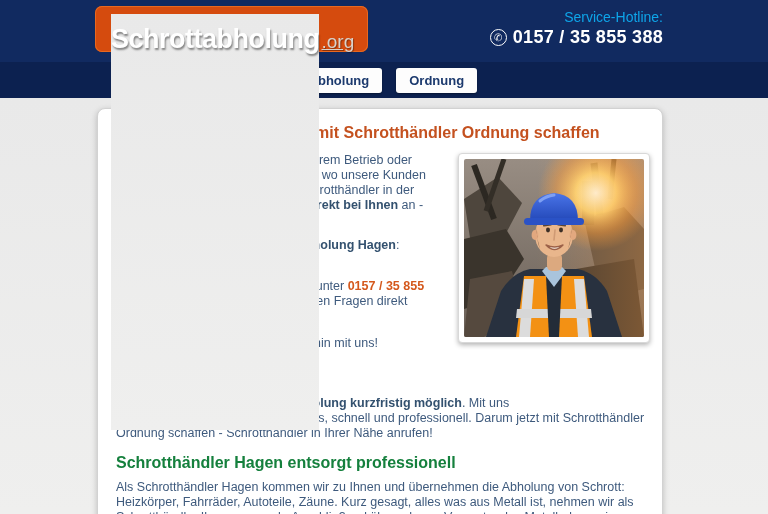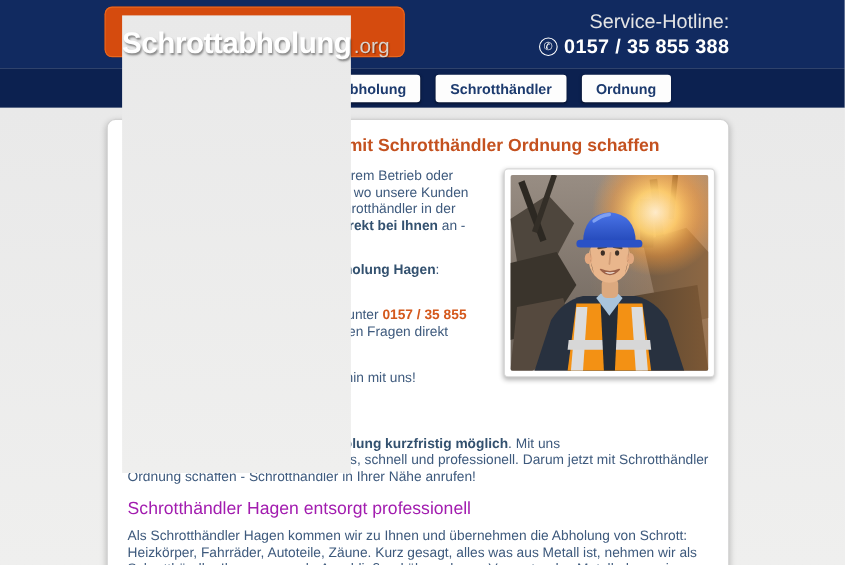--- a/index.html
+++ b/index.html
@@ -6,43 +6,43 @@
   html,body { width:768px; height:514px; overflow:hidden; }
   body { font-family:"Liberation Sans", sans-serif; background:#ececec; position:relative; }
 
   
   .header { height:62px; background:#112a60; position:relative; }
   .logo { position:absolute; left:95px; top:6px; height:46px; display:inline-flex; align-items:baseline;
           background:#d54b0e; border-radius:7px; padding:8px 14px 8px 16px;
           box-shadow:inset 0 0 0 1px #e8681f; cursor:pointer; }
   .logo .main { color:#ffffff; font-weight:bold; font-size:27px; letter-spacing:-0.5px;
                 text-shadow:1px 2px 2px rgba(0,0,0,.45); line-height:30px; }
-  .logo .suffix { color:#d8d2cc; font-size:19px; margin-left:2px; text-shadow:1px 1px 1px rgba(0,0,0,.35); }
+  .logo .suffix { color:#d8d2cc; font-size:19px; margin-left:2px; text-shadow:1px 1px 1px rgba(0,0,0,.35);text-decoration:underline; }
   .hotline { position:absolute; right:105px; top:9px; text-align:right; color:#fff; }
-  .hotline-label { font-size:18px; color:#e5e5e5; }
+  .hotline-label { font-size:14px; color:#0ea5e9; }
   .hotline-row { display:flex; align-items:center; justify-content:flex-end; gap:6px; margin-top:2px; }
   .phone-badge { width:17px; height:17px; border:1.6px solid #fff; border-radius:50%;
                  display:inline-flex; align-items:center; justify-content:center;
                  font-size:10px; color:#fff; line-height:1; }
   .hotline-number { font-size:18px; font-weight:bold; letter-spacing:0.3px; }
 
   
   .nav { height:36px; background:#0c2150; display:flex; align-items:center; gap:14px; padding-left:153px; }
   .nav-btn { background:#fdfdfd; color:#1c3a6e; font-family:"Liberation Sans",sans-serif;
              font-size:13px; font-weight:bold; border:none; border-radius:3px;
              padding:5px 13px; height:25px; cursor:pointer; box-shadow:0 1px 2px rgba(0,0,0,.35); }
 
   
   .main { height:416px; background:linear-gradient(180deg,#e9e9e9,#efefee); padding-top:10px; }
   .card { width:566px; margin-left:97px; background:#ffffff; border:1px solid #d2d2d2;
           border-radius:8px; box-shadow:0 2px 6px rgba(0,0,0,.22);
           padding:15px 12px 40px 18px; min-height:460px; }
 
   h1.title { font-size:16px; font-weight:bold; color:#c4511f; margin:0 0 11px; }
-  h2.title { font-size:16px; font-weight:normal; color:#a21caf; margin:13px 0 8px; }
+  h2.title { font-size:16px; font-weight:bold; color:#15803d; margin:13px 0 8px; }
 
   .content-row { display:flex; }
   .col-text { width:332px; margin-right:12px; }
   .body-text { font-size:12.5px; line-height:15px; color:#3e5a7d; }
   .body-text b, .lead b { color:#33516f; }
   .para { margin-bottom:10px; }
   .phone-link { color:#d4581c; font-weight:bold; cursor:pointer; text-decoration:none; }
 
   .photo-frame { width:192px; height:190px; background:#fff; border:1px solid #d8d8d8; border-radius:4px;
                  padding:5px; box-shadow:0 2px 5px rgba(0,0,0,.30); align-self:flex-start; }
@@ -66,21 +66,20 @@
     <div class="hotline-row">
       <span class="phone-badge">✆</span>
       <span class="hotline-number">0157 / 35 855 388</span>
     </div>
   </div>
 </div>
 
 <div class="nav">
   <button class="nav-btn">Startseite</button>
   <button class="nav-btn">Schrottabholung</button>
-  <button class="nav-btn">Schrotthändler</button>
   <button class="nav-btn">Ordnung</button>
 </div>
 
 <div class="main">
   <div class="card">
 
     <h1 class="title">Schrottabholung Hagen – mit Schrotthändler Ordnung schaffen</h1>
 
     <div class="content-row">
       <div class="col-text">

